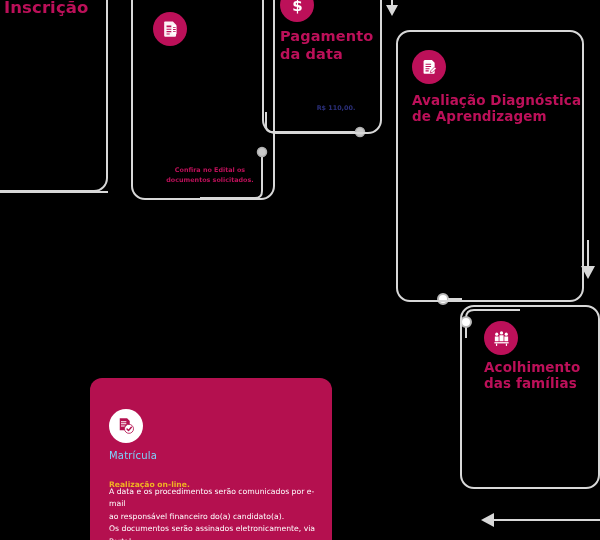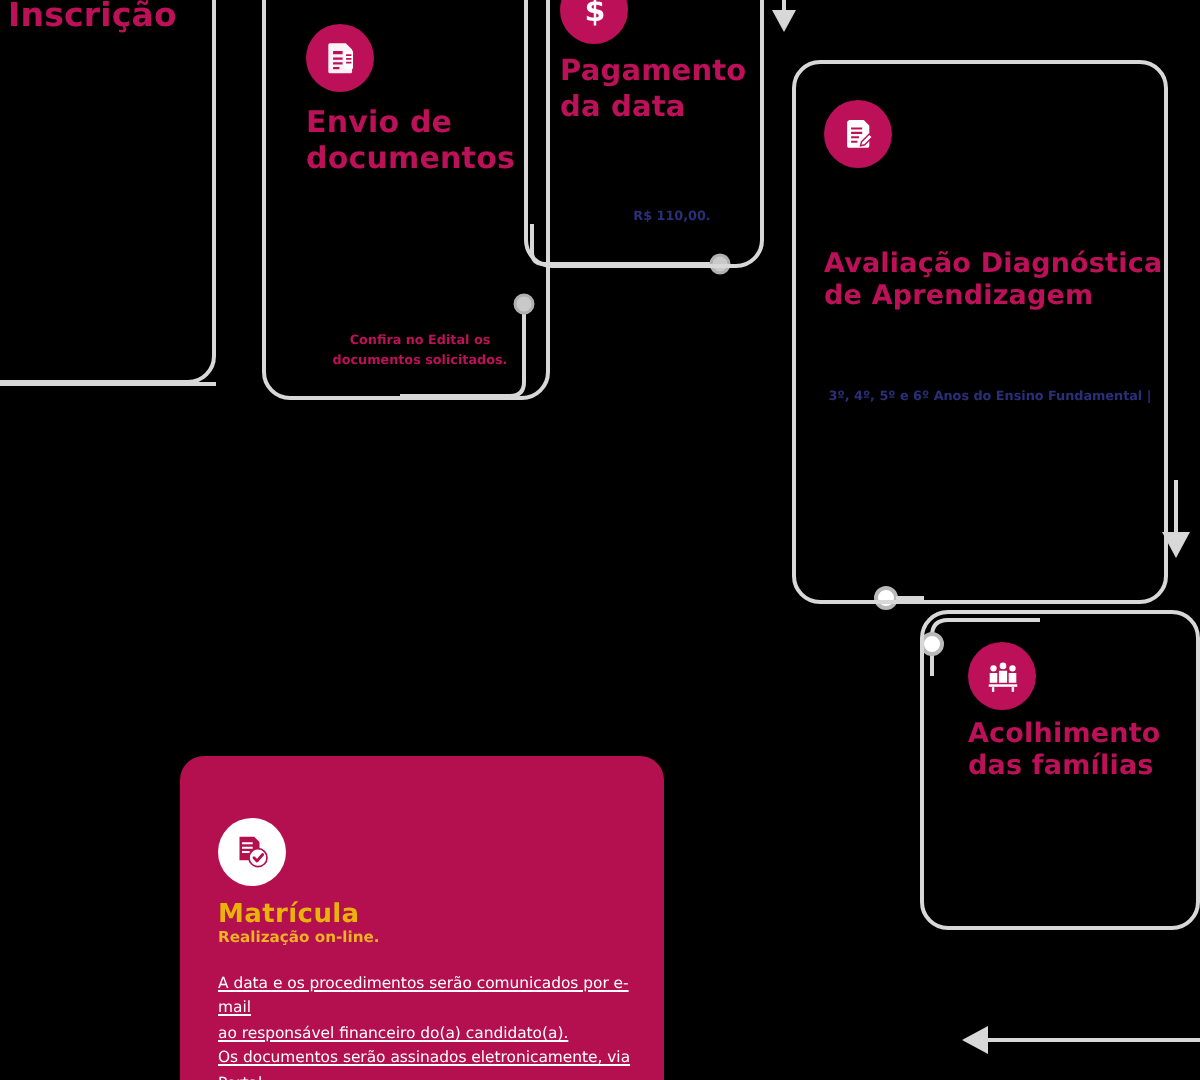--- a/index.html
+++ b/index.html
@@ -53,25 +53,25 @@
   #card-envio .card-title { left: 20px; top: 104px; width: 118px; font-size: 15px; }
   #card-envio .card-note  { left: 20px; top: 218px; width: 114px; }
 
   #card-pagamento { left: 262px; top: -70px; width: 120px; height: 204px; }
   #card-pagamento .icon-circle { left: 16px; top: 56px; }
   #card-pagamento .card-title { left: 16px; top: 96px; width: 96px; font-size: 14.5px; }
   #card-pagamento .card-note  { left: 30px; top: 172px; width: 84px; }
 
   #card-avaliacao { left: 396px; top: 30px; width: 188px; height: 272px; }
   #card-avaliacao .icon-circle { left: 14px; top: 18px; }
-  #card-avaliacao .card-title { left: 14px; top: 60px; width: 172px; font-size: 13.5px; margin-top: 32px; }
+  #card-avaliacao .card-title { left: 14px; top: 60px; width: 172px; font-size: 13.5px; }
   #card-avaliacao .notes-block { position: absolute; left: 12px; top: 162px; width: 170px; }
   #card-avaliacao .notes-block .card-note { position: static; display: block; margin-bottom: 15px; text-align: center; }
 
-  #card-acolhimento { left: 460px; top: 305px; width: 140px; height: 160px; }
+  #card-acolhimento { left: 460px; top: 305px; width: 140px; height: 184px; }
   #card-acolhimento .icon-circle { left: 22px; top: 14px; }
   #card-acolhimento .card-title { left: 22px; top: 52px; width: 116px; font-size: 13.5px; }
 
   
   #card-matricula {
     position: absolute;
     left: 90px; top: 378px; width: 242px; height: 175px;
     background: #b4104f;
     border-radius: 12px;
     border: none;
@@ -79,32 +79,32 @@
   }
   #card-matricula .icon-circle {
     position: absolute; left: 19px; top: 31px;
     width: 34px; height: 34px; border-radius: 50%;
     background: #ffffff;
     display:flex; align-items:center; justify-content:center;
   }
   #card-matricula .icon-circle svg { width: 20px; height: 20px; }
   #card-matricula .m-title {
     position: absolute; left: 19px; top: 72px;
-    color: #eab308; font-size: 13px; font-weight: bold;
+    color: #7dd3fc; font-size: 10px; font-weight: normal;
     letter-spacing: .2px;
   }
   #card-matricula .m-sub {
-    position: absolute; left: 19px; top: 86px;
+    position: absolute; left: 19px; top: 102px;
     color: #f0b323; font-size: 7.6px; font-weight: bold;
   }
   #card-matricula .m-body {
     position: absolute; left: 19px; top: 108px; width: 212px;
     color: #ffffff; font-size: 7.7px; line-height: 1.62;
   }
-  #card-matricula .m-body p { margin: 0; text-decoration: underline; }
+  #card-matricula .m-body p { margin: 0; }
 
   
   .conn { position: absolute; stroke: #d8d8d8; fill: none; stroke-width: 2; }
   .conn-layer { position: absolute; left:0; top:0; width: 600px; height: 540px; pointer-events: none; }
   .arrow-fill { fill: #d8d8d8; }
   .dot { fill: #ffffff; stroke: #b9b9b9; stroke-width: 2; }
   .dot-solid { fill: #c9c9c9; stroke: #b0b0b0; stroke-width: 1.5; }
 </style>
 </head>
 <body>
@@ -143,21 +143,20 @@
 
   <div class="card" id="card-envio">
     <div class="icon-circle">
       <svg viewBox="0 0 24 24" aria-hidden="true">
         <path fill="#ffffff" d="M5 2h10l4 4v14a1 1 0 0 1-1 1H5a1 1 0 0 1-1-1V3a1 1 0 0 1 1-1z" opacity=".95"></path>
         <path fill="#bc1059" d="M7 7h6v2H7zm0 4h6v1.4H7zm0 3h6v1.4H7zm0 3h4v1.4H7z"></path>
         <rect x="14.2" y="6.4" width="5.4" height="12" rx="1" fill="#ffffff"></rect>
         <path fill="#bc1059" d="M15.2 9h3.4v1.1h-3.4zm0 2.4h3.4v1.1h-3.4zm0 2.4h3.4v1.1h-3.4z"></path>
       </svg>
     </div>
-    <div class="card-title">Envio de documentos</div>
     <div class="card-note pink">Confira no Edital os documentos solicitados.</div>
   </div>
 
   <div class="card" id="card-pagamento">
     <div class="icon-circle">
       <svg viewBox="0 0 24 24" aria-hidden="true">
         <text x="12" y="18.5" text-anchor="middle" font-family="DejaVu Sans, sans-serif" font-size="19" font-weight="bold" fill="#ffffff">$</text>
       </svg>
     </div>
     <div class="card-title">Pagamento da data</div>
@@ -167,21 +166,20 @@
   <div class="card" id="card-avaliacao">
     <div class="icon-circle">
       <svg viewBox="0 0 24 24" aria-hidden="true">
         <path fill="#ffffff" d="M5.5 2.5h9.5l3.5 3.5v13a1 1 0 0 1-1 1H5.5a1 1 0 0 1-1-1v-15a1 1 0 0 1 1-1z"></path>
         <path fill="#bc1059" d="M7 7.2h7v1.3H7zm0 2.8h7v1.3H7zm0 2.8h5v1.3H7zm0 2.8h4v1.3H7z"></path>
         <path fill="#ffffff" stroke="#bc1059" stroke-width=".9" d="M13.6 16.2l4.9-4.9 2 2-4.9 4.9-2.6.6z"></path>
       </svg>
     </div>
     <div class="card-title">Avaliação Diagnóstica de Aprendizagem</div>
     <div class="notes-block">
-      <span class="card-note">3º, 4º, 5º e 6º Anos do Ensino Fundamental |</span>
     </div>
   </div>
 
   <div class="card" id="card-acolhimento">
     <div class="icon-circle">
       <svg viewBox="0 0 24 24" aria-hidden="true">
         <circle cx="6" cy="6.5" r="2" fill="#ffffff"></circle>
         <circle cx="12" cy="5" r="2.1" fill="#ffffff"></circle>
         <circle cx="18" cy="6.5" r="2" fill="#ffffff"></circle>
         <path fill="#ffffff" d="M3.6 9.4h4.8v6.2H3.6zM9.4 8h5.2v7.6H9.4zM15.6 9.4h4.8v6.2h-4.8z"></path>

